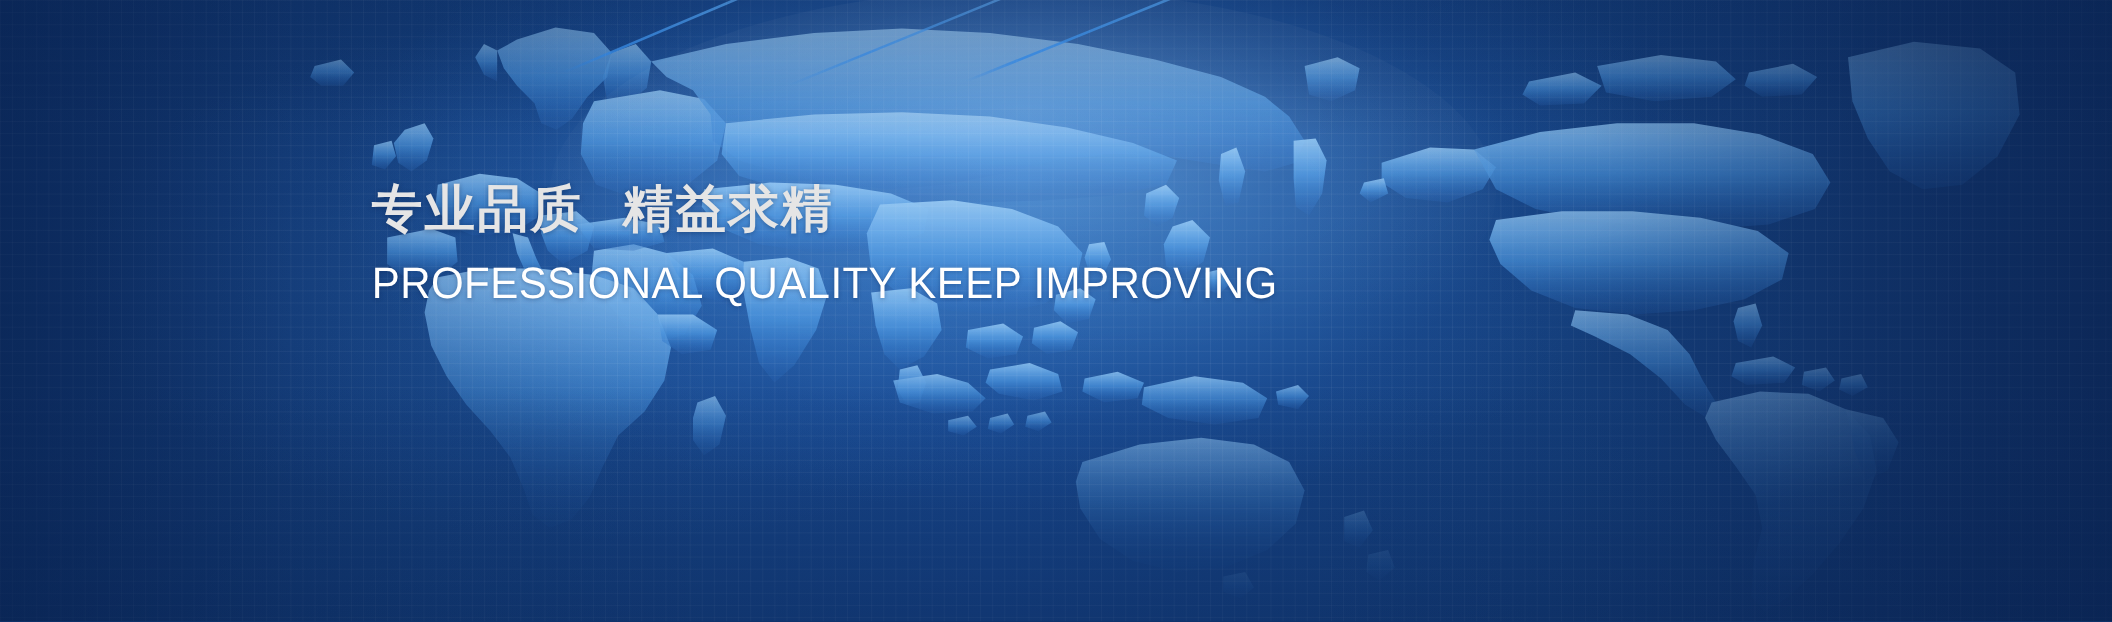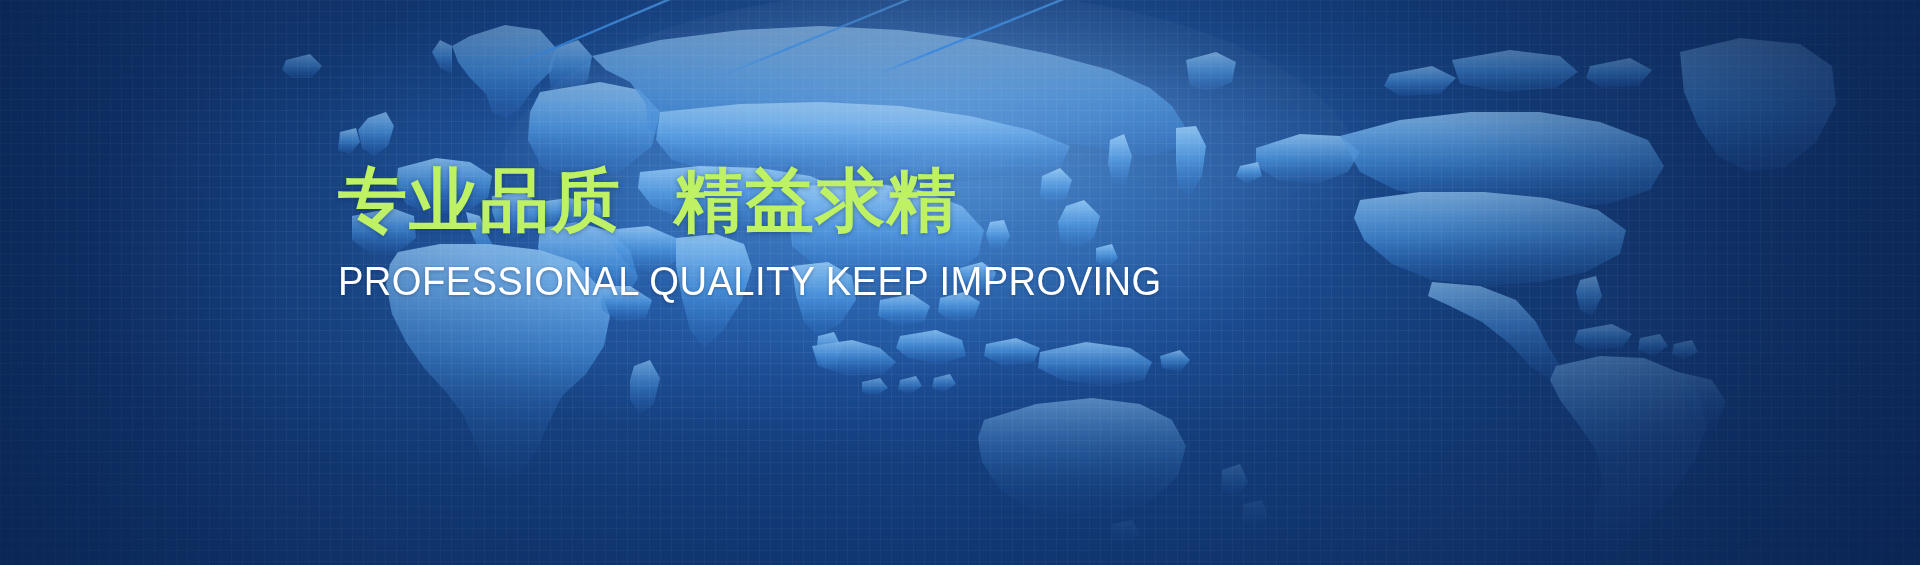--- a/index.html
+++ b/index.html
@@ -93,24 +93,24 @@
     position: absolute;
     left: 338px;
     top: 166px;
     z-index: 8;
     user-select: none;
   }
 
   .headline-cn {
     font-family: "DejaVu Sans", "Liberation Sans", sans-serif;
     font-weight: bold;
-    font-size: 69px;
+    font-size: 46px;
     line-height: 1.0;
     letter-spacing: 2px;
-    color: #bef264;
+    color: #e5e5e5;
     white-space: pre;
     margin: 0;
     text-shadow: 0 1px 5px rgba(6,30,72,0.40);
   }
 
   .headline-en {
     font-family: "Liberation Sans", "DejaVu Sans", sans-serif;
     font-weight: normal;
     font-size: 40px;
     line-height: 1.0;

